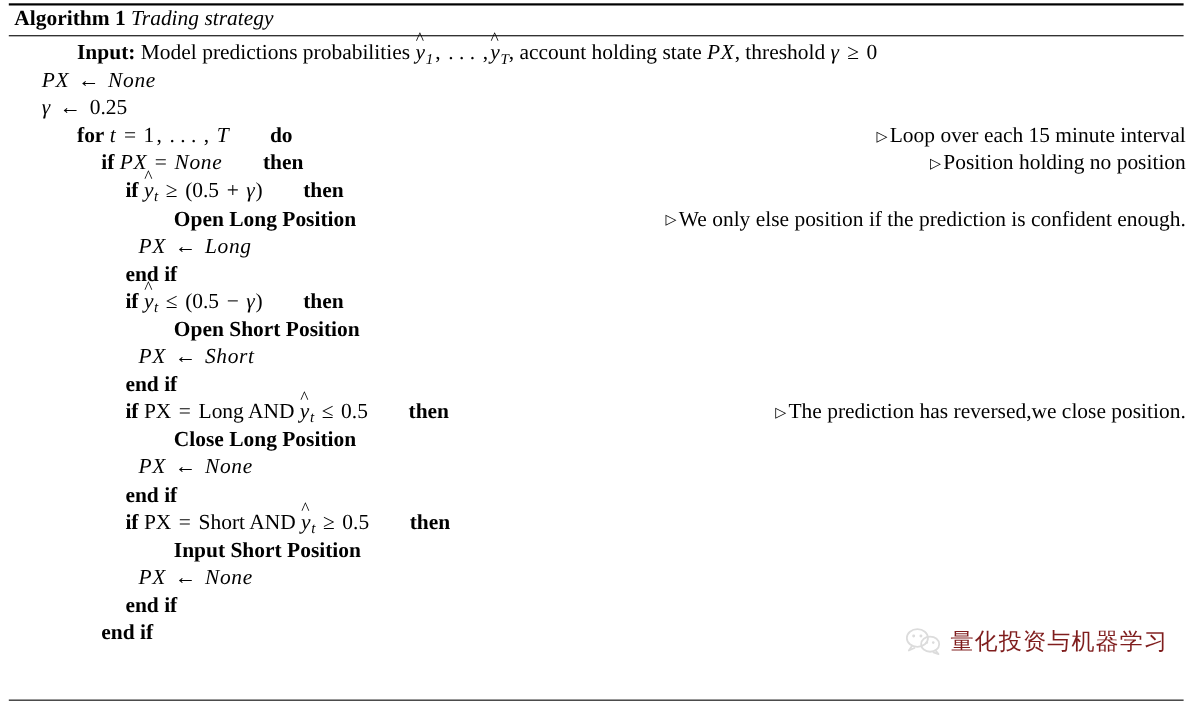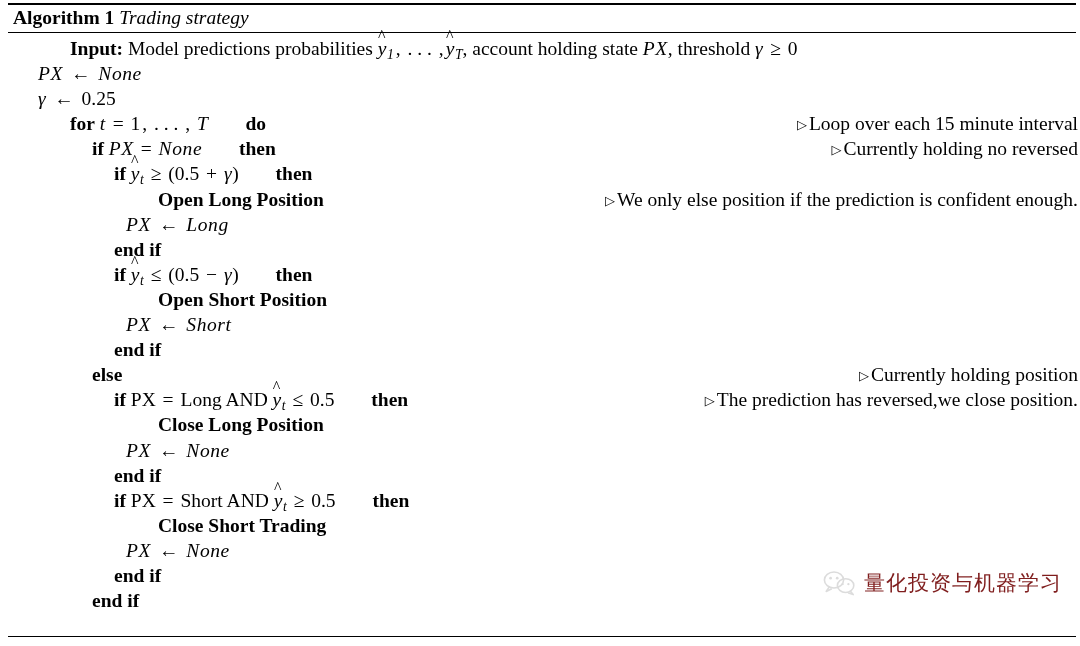--- a/index.html
+++ b/index.html
@@ -180,21 +180,21 @@
       </div>
       <div class="line">
         <span class="code i0"><span class="mvar">γ</span> <span class="arrow">←</span> <span class="num">0.25</span></span>
       </div>
       <div class="line">
         <span class="code i0"><b class="kw">for</b> <span class="mvar">t</span> <span class="op">=</span> <span class="num">1</span><span class="op">,</span> . . . <span class="op">,</span> <span class="mvar">T</span> <b class="kw">do</b></span>
         <span class="comment"><span class="tri">▷</span><span>Loop over each 15 minute interval</span></span>
       </div>
       <div class="line">
         <span class="code i1"><b class="kw">if</b> <span class="mvar">PX</span> <span class="op">=</span> <span class="mvar">None</span> <b class="kw">then</b></span>
-        <span class="comment"><span class="tri">▷</span><span>Currently holding no reversed</span></span>
+        <span class="comment"><span class="tri">▷</span><span>Position holding no position</span></span>
       </div>
       <div class="line">
         <span class="code i2"><b class="kw">if</b> <span class="hat-wrap"><span class="hat">^</span><span class="mvar">y</span></span><span class="sub">t</span> <span class="op">≥</span> <span class="num">(0.5</span> <span class="op">+</span> <span class="mvar">γ</span><span class="num">)</span> <b class="kw">then</b></span>
       </div>
       <div class="line">
         <span class="code i4"><b class="kw">Open Long Position</b></span>
         <span class="comment"><span class="tri">▷</span><span>We only else position if the prediction is confident enough.</span></span>
       </div>
       <div class="line">
         <span class="code i4"><span class="mvar">PX</span> <span class="arrow">←</span> <span class="mvar">Long</span></span>
@@ -208,41 +208,37 @@
       <div class="line">
         <span class="code i4"><b class="kw">Open Short Position</b></span>
       </div>
       <div class="line">
         <span class="code i4"><span class="mvar">PX</span> <span class="arrow">←</span> <span class="mvar">Short</span></span>
       </div>
       <div class="line">
         <span class="code i2"><b class="kw">end if</b></span>
       </div>
       <div class="line">
-        <span class="code i1"><b class="kw">else</b></span>
-        <span class="comment"><span class="tri">▷</span><span>Currently holding position</span></span>
-      </div>
-      <div class="line">
         <span class="code i2"><b class="kw">if</b> <span class="mrm">PX</span> <span class="op">=</span> <span class="mrm">Long</span> <span class="mrm">AND</span> <span class="hat-wrap"><span class="hat">^</span><span class="mvar">y</span></span><span class="sub">t</span> <span class="op">≤</span> <span class="num">0.5</span> <b class="kw">then</b></span>
         <span class="comment"><span class="tri">▷</span><span>The prediction has reversed,we close position.</span></span>
       </div>
       <div class="line">
         <span class="code i4"><b class="kw">Close Long Position</b></span>
       </div>
       <div class="line">
         <span class="code i4"><span class="mvar">PX</span> <span class="arrow">←</span> <span class="mvar">None</span></span>
       </div>
       <div class="line">
         <span class="code i2"><b class="kw">end if</b></span>
       </div>
       <div class="line">
         <span class="code i2"><b class="kw">if</b> <span class="mrm">PX</span> <span class="op">=</span> <span class="mrm">Short</span> <span class="mrm">AND</span> <span class="hat-wrap"><span class="hat">^</span><span class="mvar">y</span></span><span class="sub">t</span> <span class="op">≥</span> <span class="num">0.5</span> <b class="kw">then</b></span>
       </div>
       <div class="line">
-        <span class="code i4"><b class="kw">Close Short Trading</b></span>
+        <span class="code i4"><b class="kw">Input Short Position</b></span>
       </div>
       <div class="line">
         <span class="code i4"><span class="mvar">PX</span> <span class="arrow">←</span> <span class="mvar">None</span></span>
       </div>
       <div class="line">
         <span class="code i2"><b class="kw">end if</b></span>
       </div>
       <div class="line">
         <span class="code i1"><b class="kw">end if</b></span>
       </div>

